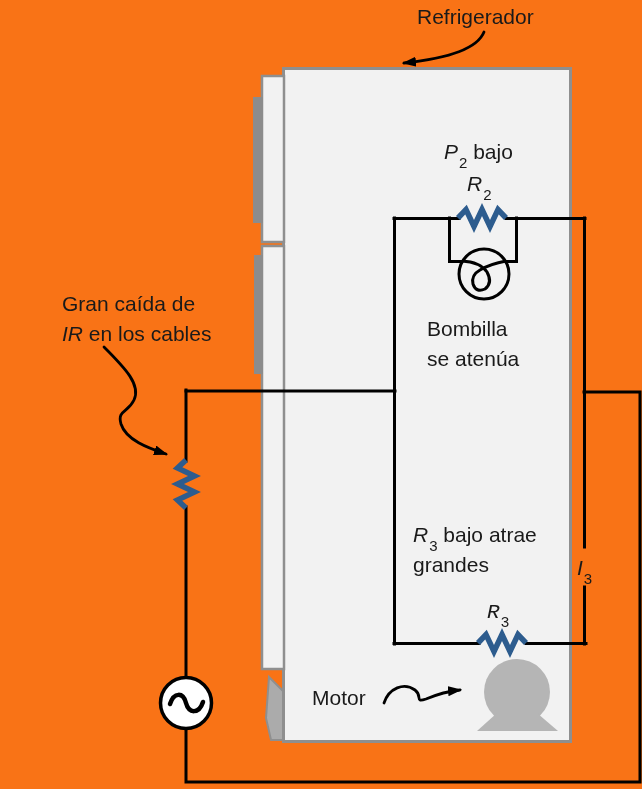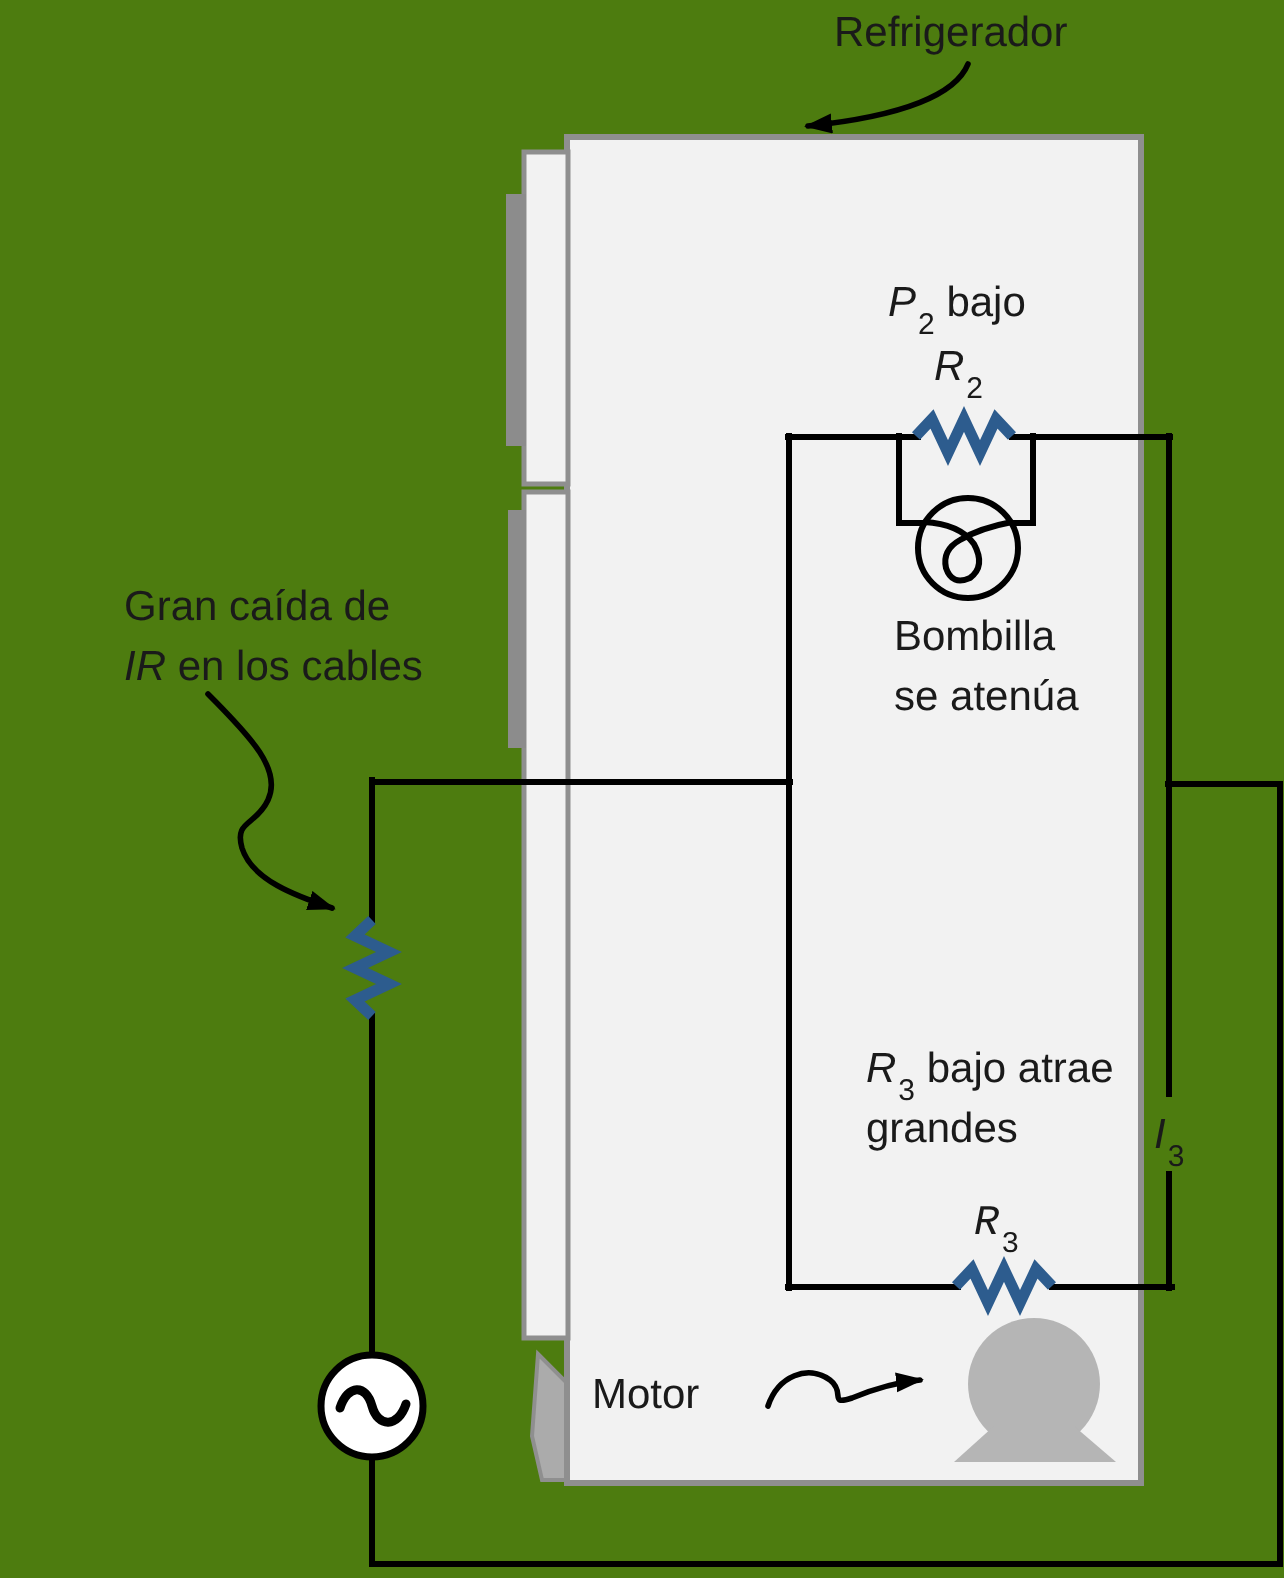--- a/index.html
+++ b/index.html
@@ -2,21 +2,21 @@
 <html style="--resistor_blue: #2d5c8e; --wire: #000000; --text_color: #1a1a1a; --fridge_fill: #f2f2f2; --fridge_border: #8f8f8f; --handle_gray: #8c8c8c; --motor_gray: #b5b5b5; --base_gray: #ababab; --source_fill: #ffffff;"><head>
 <meta charset="utf-8">
 <style>
   html,body{margin:0;padding:0;background:#ffffff;}
   .figure{
     position:relative;
     width:642px;height:789px;
     font-family:"Liberation Sans", sans-serif;
     color:var(--text_color,#1a1a1a);
     overflow:hidden;
-    background:#4d7c0f;
+    background:#f97316;
   }
   .figure svg{position:absolute;left:0;top:0;}
   .lbl{
     position:absolute;
     font-size:21px;
     line-height:30px;
     white-space:nowrap;
     color:var(--text_color,#1a1a1a);
   }
   .lbl i{font-style:italic;}
@@ -97,41 +97,41 @@
   </div>
 
   <div class="lbl" style="left:444px;top:137px;text-align:right;">
     <i>P</i><sub>2</sub><span> bajo</span>
   </div>
 
   <div class="lbl" style="left:467px;top:169px;">
     <i>R</i><sub>2</sub>
   </div>
 
-  <div class="lbl" style="left:427px;top:304px;margin-left:20px;">
+  <div class="lbl" style="left:427px;top:314px;">
     <div>Bombilla</div>
     <div>se atenúa</div>
   </div>
 
   <div class="lbl" style="left:33px;top:289px;margin-left:29px;">
     <div>Gran caída de</div>
     <div><i>IR</i><span> en los cables</span></div>
   </div>
 
 
-  <div class="lbl" style="left:413px;top:520px;margin-left:20px;">
+  <div class="lbl" style="left:413px;top:520px;">
     <div><i>R</i><sub>3</sub><span> bajo atrae</span></div>
     <div>grandes</div>
   </div>
 
   <div class="lbl" style="left:577px;top:553px;">
     <i>I</i><sub>3</sub>
   </div>
 
   <div class="lbl" style="left:487px;top:598px;font-family:Liberation Mono, monospace;">
     <i>R</i><sub>3</sub>
   </div>
 
-  <div class="lbl" style="left:296px;top:683px;text-align:right;">
+  <div class="lbl" style="left:312px;top:683px;text-align:right;">
     <span>Motor</span>
   </div>
 
 </div>
 
 </body></html>

